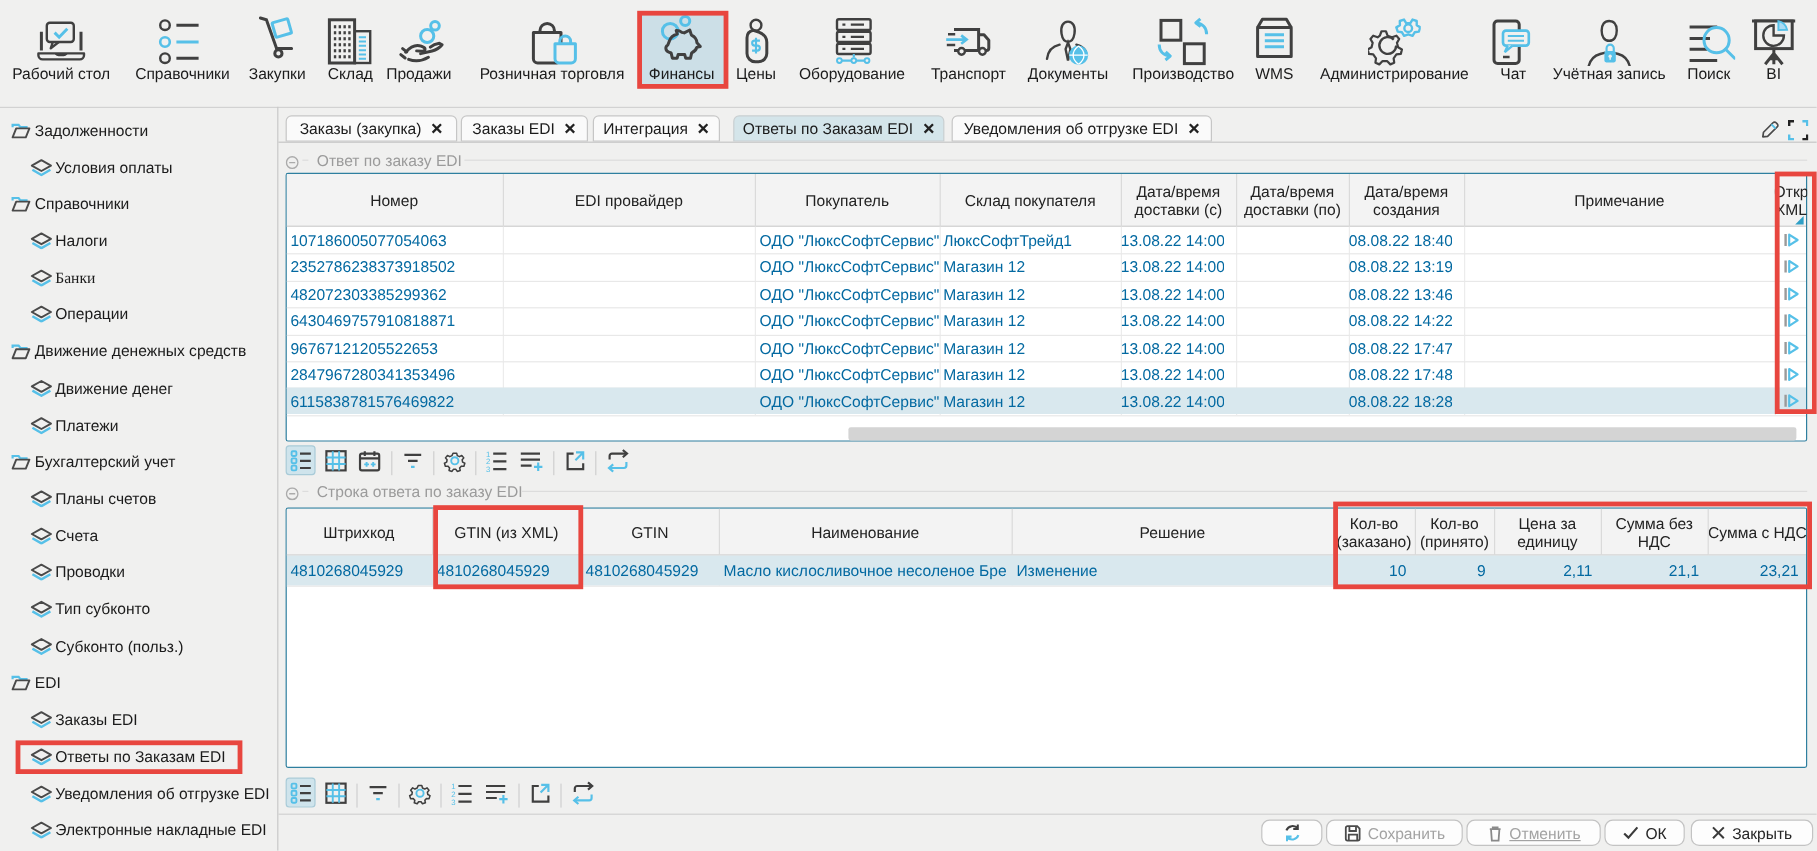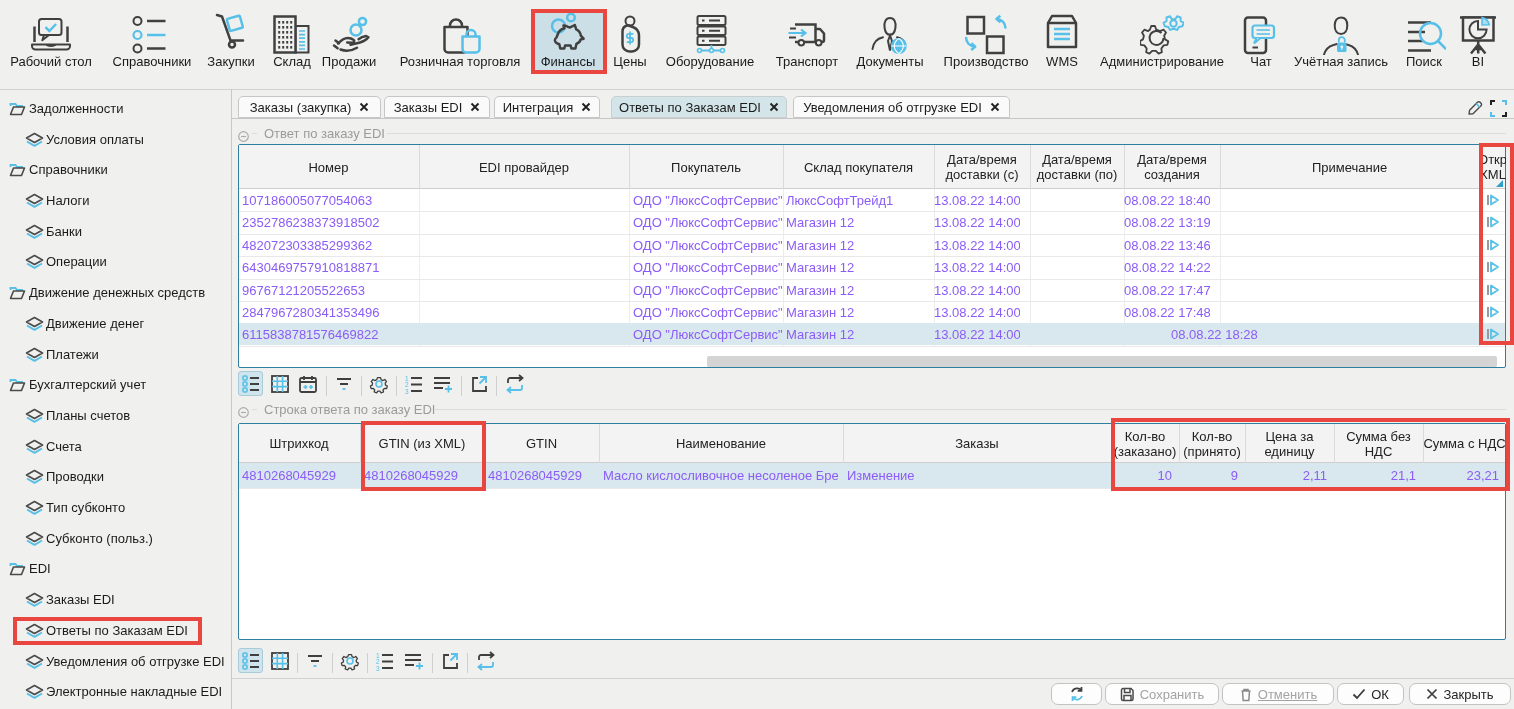--- a/index.html
+++ b/index.html
@@ -15,21 +15,21 @@
  border:1px solid #c6c6c6;border-radius:5px 5px 0 0;box-sizing:border-box;
  font-size:13px;color:#1b1b1b;display:flex;align-items:center;justify-content:center;
  white-space:nowrap;}
 .tab.act{background:#d4e5ea;border-color:#c9cfd1;}
 .tab svg{margin-left:8px;}
 .grouplbl{position:absolute;font-size:13px;color:#9b9b9b;white-space:nowrap;}
 .gline{position:absolute;height:1px;background:#dcdcdc;}
 .redbox{position:absolute;border:4px solid #e8463f;box-sizing:border-box;z-index:50;}
 .hdrcell{position:absolute;display:flex;align-items:center;justify-content:center;
  text-align:center;font-size:13px;color:#222;line-height:15px;overflow:hidden;}
-.cell{position:absolute;font-size:13px;color:#8b5cf6;white-space:nowrap;overflow:hidden;}
+.cell{position:absolute;font-size:13px;color:#0369a1;white-space:nowrap;overflow:hidden;}
 .vline{position:absolute;width:1px;background:#dadada;}
 .btn{position:absolute;top:683px;height:22px;background:#fdfdfd;
  border:1px solid #c3c3c3;border-radius:7px;box-sizing:border-box;
  display:flex;align-items:center;justify-content:center;font-size:13px;gap:5px;}
 .sep{position:absolute;width:1px;height:20px;background:#cfcfcf;}
 </style></head><body>
 <div class="abs" style="left:0;top:0;width:1514px;height:89px;background:#f0f0ef;border-bottom:1px solid #d2d2d2;"></div>
 <div class="abs" style="left:534px;top:12px;width:70px;height:59px;background:#ccdfe7;"></div>
 <div class="mod" style="left:51px;width:0;">
     <svg width="44" height="44" viewBox="0 0 44 44" fill="none">
@@ -250,21 +250,21 @@
 <div class="lbl" style="left:29px;top:162px;">Справочники</div>
 <div class="abs" style="left:25px;top:193px;"><svg width="19" height="15" viewBox="0 0 19 15" fill="none">
       <path d="M2 9.5 L9.5 13.8 L17 9.5" stroke="#56c0e8" stroke-width="2" fill="none" stroke-linejoin="round"></path>
       <path d="M9.5 1.5 L17.5 6 L9.5 10.5 L1.5 6 Z" stroke="#4a4a4a" stroke-width="1.6" fill="none" stroke-linejoin="round"></path>
     </svg></div>
 <div class="lbl" style="left:46px;top:193px;">Налоги</div>
 <div class="abs" style="left:25px;top:224px;"><svg width="19" height="15" viewBox="0 0 19 15" fill="none">
       <path d="M2 9.5 L9.5 13.8 L17 9.5" stroke="#56c0e8" stroke-width="2" fill="none" stroke-linejoin="round"></path>
       <path d="M9.5 1.5 L17.5 6 L9.5 10.5 L1.5 6 Z" stroke="#4a4a4a" stroke-width="1.6" fill="none" stroke-linejoin="round"></path>
     </svg></div>
-<div class="lbl" style="left:46px;top:224px;">Банки</div>
+<div class="lbl" style="left:46px;top:224px;font-family:Liberation Serif, serif;">Банки</div>
 <div class="abs" style="left:25px;top:254px;"><svg width="19" height="15" viewBox="0 0 19 15" fill="none">
       <path d="M2 9.5 L9.5 13.8 L17 9.5" stroke="#56c0e8" stroke-width="2" fill="none" stroke-linejoin="round"></path>
       <path d="M9.5 1.5 L17.5 6 L9.5 10.5 L1.5 6 Z" stroke="#4a4a4a" stroke-width="1.6" fill="none" stroke-linejoin="round"></path>
     </svg></div>
 <div class="lbl" style="left:46px;top:254px;">Операции</div>
 <div class="abs" style="left:9px;top:286px;"><svg width="17" height="14" viewBox="0 0 17 14" fill="none">
       <path d="M1.5 4 V2 h5 l1.5 2 h6" stroke="#56c0e8" stroke-width="1.8" fill="none"></path>
       <path d="M4.5 5 H15.5 L12.5 12.5 H1.5 Z" stroke="#4a4a4a" stroke-width="1.6" fill="none" stroke-linejoin="round"></path>
     </svg></div>
 <div class="lbl" style="left:29px;top:285px;">Движение денежных средств</div>
@@ -472,21 +472,21 @@
 <div class="abs" style="left:1486px;top:305px;"><svg width="14" height="14" viewBox="0 0 14 14" fill="none">
       <path d="M2 2 V12" stroke="#9a9a9a" stroke-width="2"></path>
       <path d="M5 2.5 L12 7 L5 11.5 Z" stroke="#56c0e8" stroke-width="1.8" fill="none" stroke-linejoin="round"></path>
     </svg></div>
 <div class="abs" style="left:239px;top:323px;width:1266px;height:22px;background:#d9e8ee;"></div>
 <div class="abs" style="left:239px;top:346px;width:1266px;height:1px;background:#e8e8e8;"></div>
 <div class="cell" style="left:242px;top:327px;width:176px;">6115838781576469822</div>
 <div class="cell" style="left:633px;top:327px;width:150px;">ОДО "ЛюксСофтСервис"</div>
 <div class="cell" style="left:786px;top:327px;width:147px;">Магазин 12</div>
 <div class="cell" style="left:934px;top:327px;width:86px;text-align:right;">13.08.22 14:00</div>
-<div class="cell" style="left:1124px;top:327px;width:86px;text-align:right;margin-left:47px;">08.08.22 18:28</div>
+<div class="cell" style="left:1124px;top:327px;width:86px;text-align:right;">08.08.22 18:28</div>
 <div class="abs" style="left:1486px;top:327px;"><svg width="14" height="14" viewBox="0 0 14 14" fill="none">
       <path d="M2 2 V12" stroke="#9a9a9a" stroke-width="2"></path>
       <path d="M5 2.5 L12 7 L5 11.5 Z" stroke="#56c0e8" stroke-width="1.8" fill="none" stroke-linejoin="round"></path>
     </svg></div>
 <div class="abs" style="left:707px;top:356px;width:790px;height:11px;background:#d4d4d4;border-radius:2px;"></div>
 <div class="redbox" style="left:1479px;top:143px;width:35px;height:202px;"></div>
 <div class="abs" style="left:238px;top:371px;width:25px;height:25px;background:#cfe4ec;border:1px solid #a9cbd8;border-radius:3px;box-sizing:border-box;"></div>
 <div class="abs" style="left:241px;top:374px;"><svg width="20" height="20" viewBox="0 0 20 20" fill="none">
       <rect x="2" y="2" width="4" height="4" rx="1" stroke="#56c0e8" stroke-width="1.6" fill="none"></rect>
       <rect x="2" y="8" width="4" height="4" rx="1" stroke="#56c0e8" stroke-width="1.6" fill="none"></rect>
@@ -550,21 +550,21 @@
 <div class="hdrcell" style="left:360px;top:424px;width:124px;height:39px;">
     <div>GTIN (из XML)</div>
   </div>
 <div class="hdrcell" style="left:484px;top:424px;width:115px;height:39px;">
     <div>GTIN</div>
   </div>
 <div class="hdrcell" style="left:599px;top:424px;width:244px;height:39px;">
     <div>Наименование</div>
   </div>
 <div class="hdrcell" style="left:843px;top:424px;width:268px;height:39px;">
-    <div>Заказы</div>
+    <div>Решение</div>
   </div>
 <div class="hdrcell" style="left:1111px;top:424px;width:68px;height:39px;">
     <div>Кол-во<br>(заказано)</div>
   </div>
 <div class="hdrcell" style="left:1179px;top:424px;width:66px;height:39px;">
     <div>Кол-во<br>(принято)</div>
   </div>
 <div class="hdrcell" style="left:1245px;top:424px;width:89px;height:39px;">
     <div>Цена за<br>единицу</div>
   </div>

